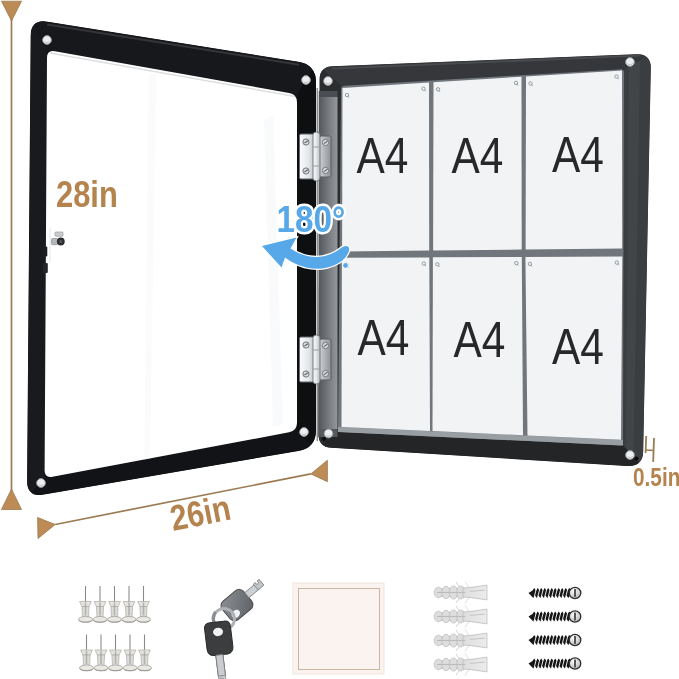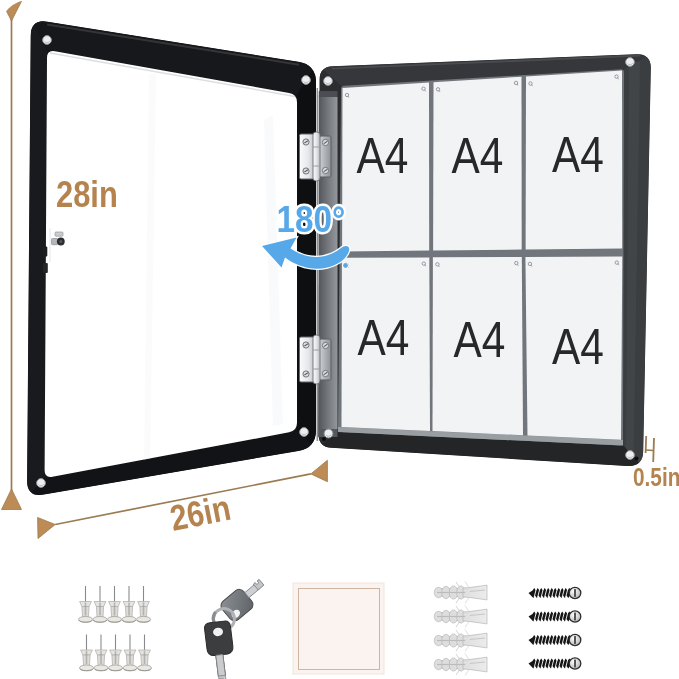--- a/index.html
+++ b/index.html
@@ -1,16 +1,16 @@
 <!DOCTYPE html>
 <html><head>
 <meta charset="utf-8">
 <style>
 html,body{margin:0;padding:0;background:#ffffff;}
-#stage{position:relative;width:679px;height:679px;overflow:hidden;font-family:"Liberation Sans",sans-serif;border-radius:29px;}
+#stage{position:relative;width:679px;height:679px;overflow:hidden;font-family:"Liberation Sans",sans-serif;}
 </style>
 </head>
 <body>
 <div id="stage">
 <svg width="679" height="679" viewBox="0 0 679 679">
 <defs>
 <linearGradient id="sideGrad" x1="0" y1="0" x2="1" y2="0">
 <stop offset="0" stop-color="#515458"></stop>
           <stop offset="0.55" stop-color="#787c81"></stop>
           <stop offset="1" stop-color="#94989d"></stop>

